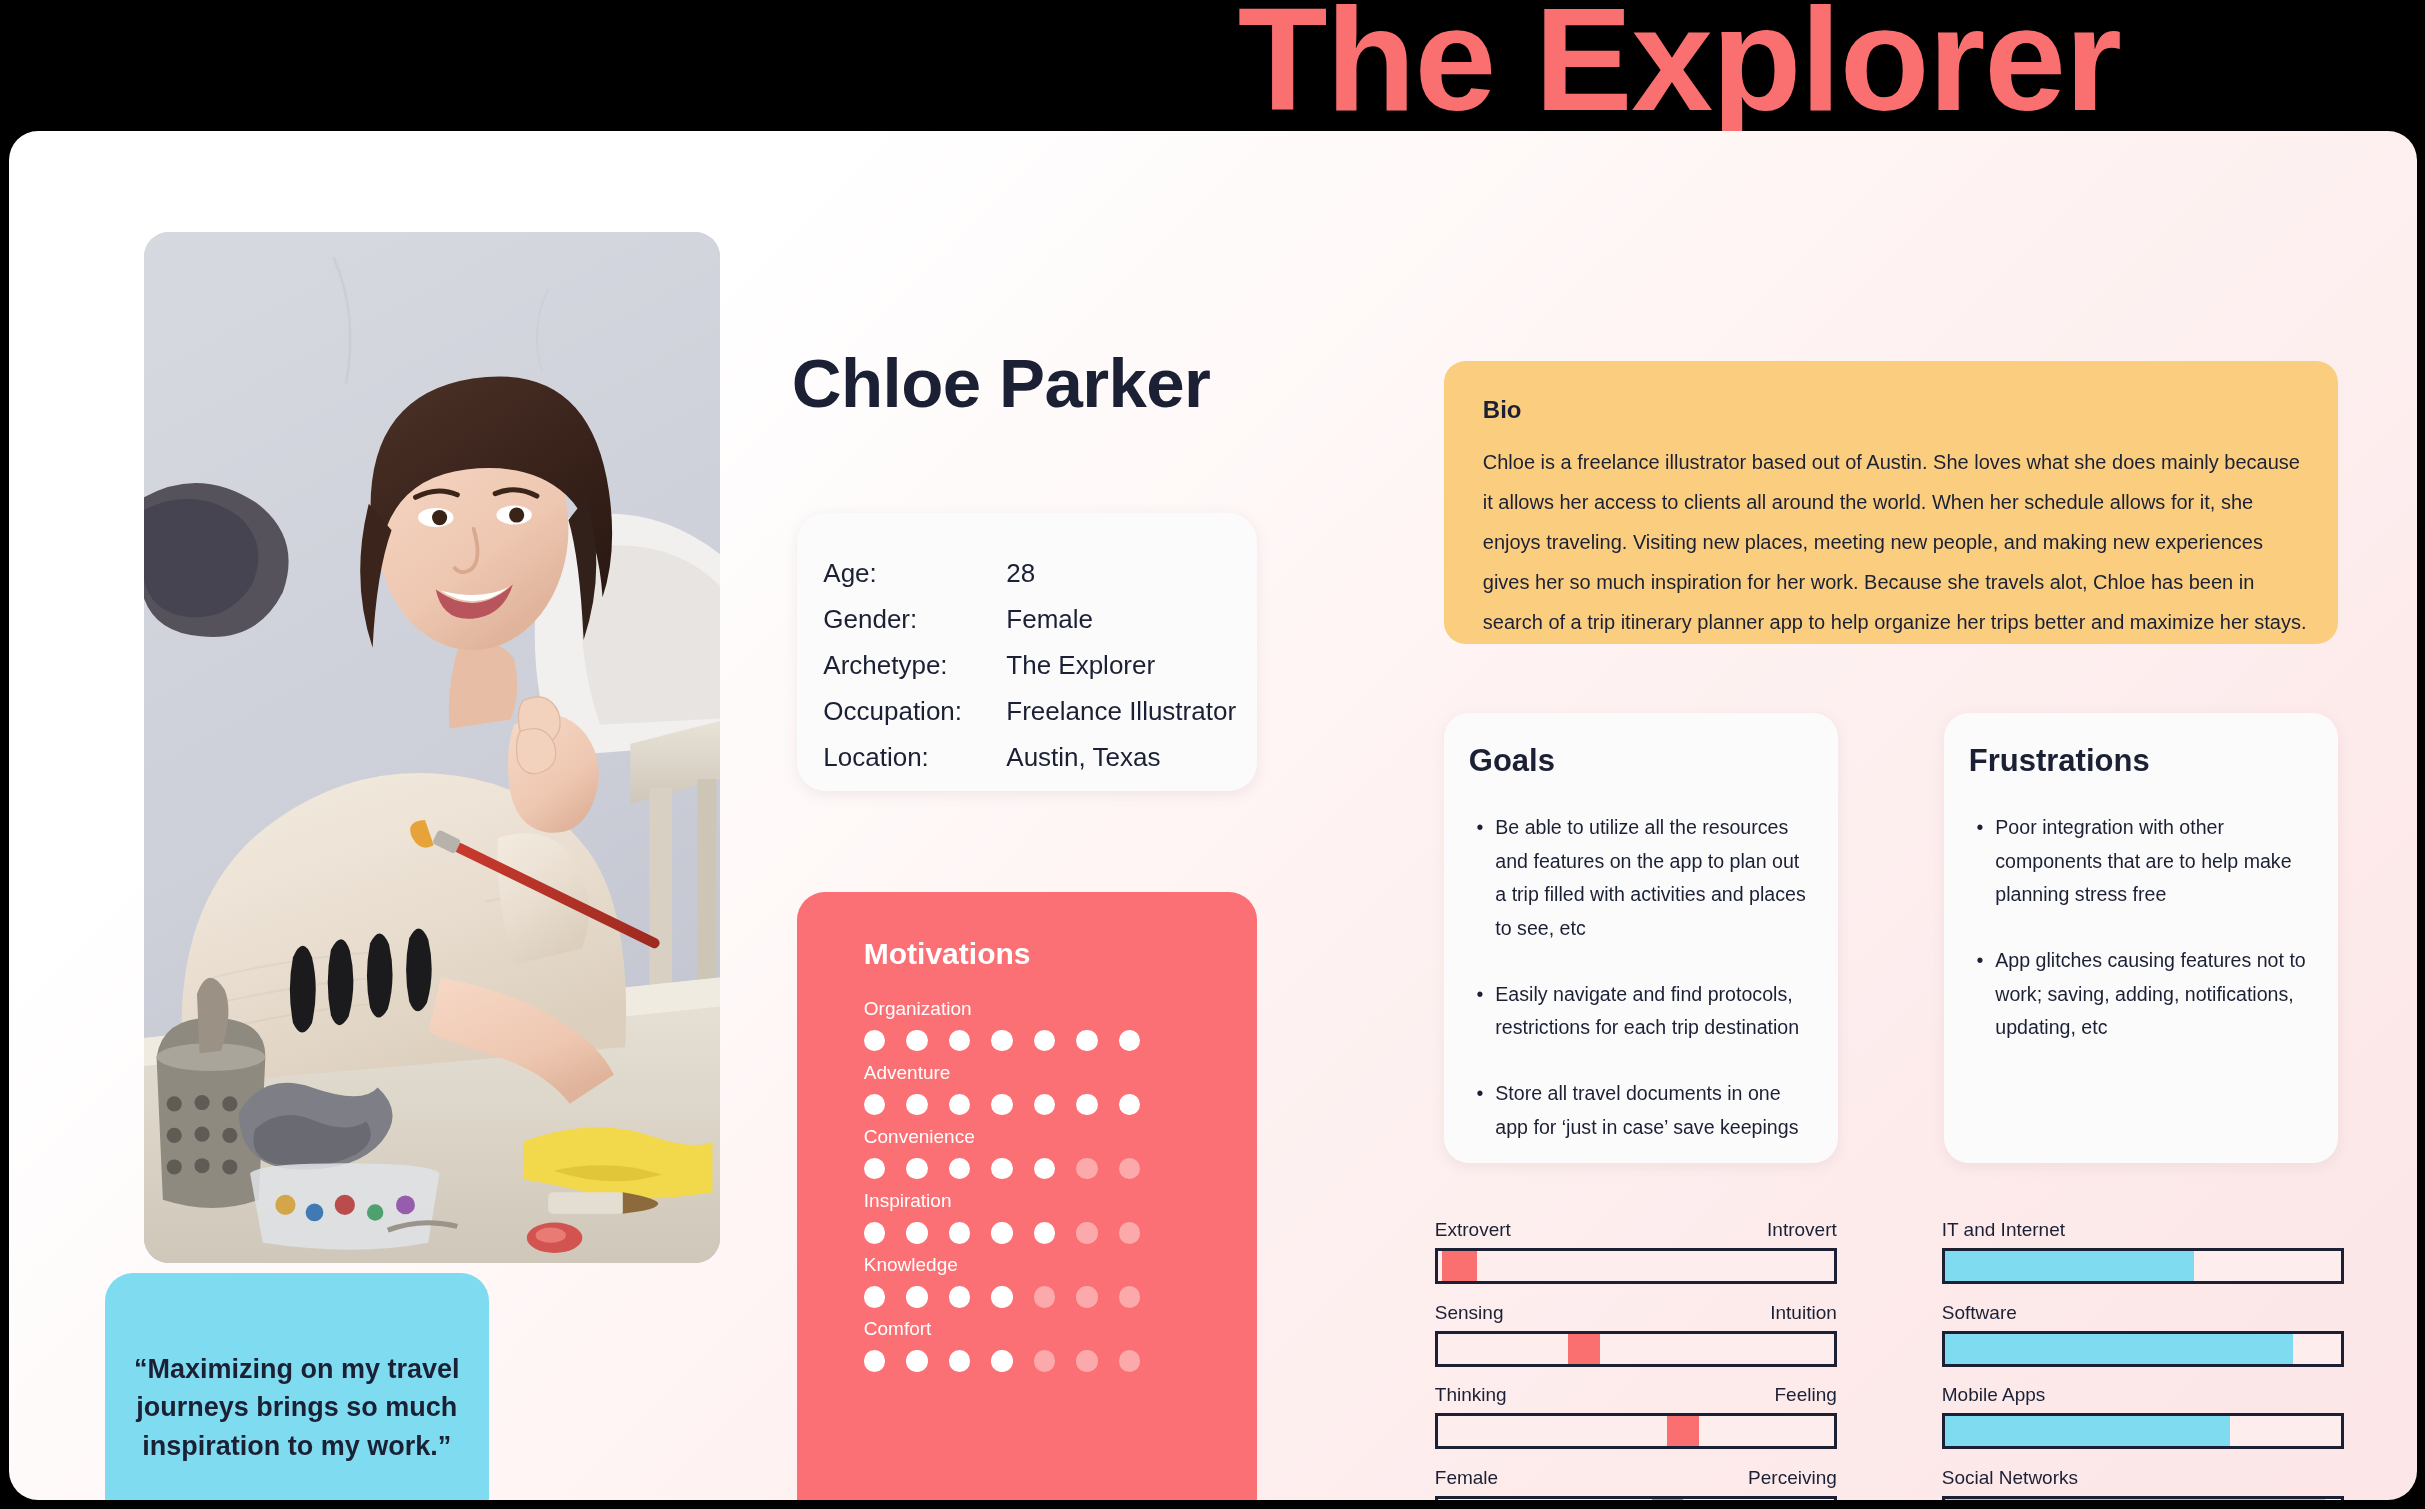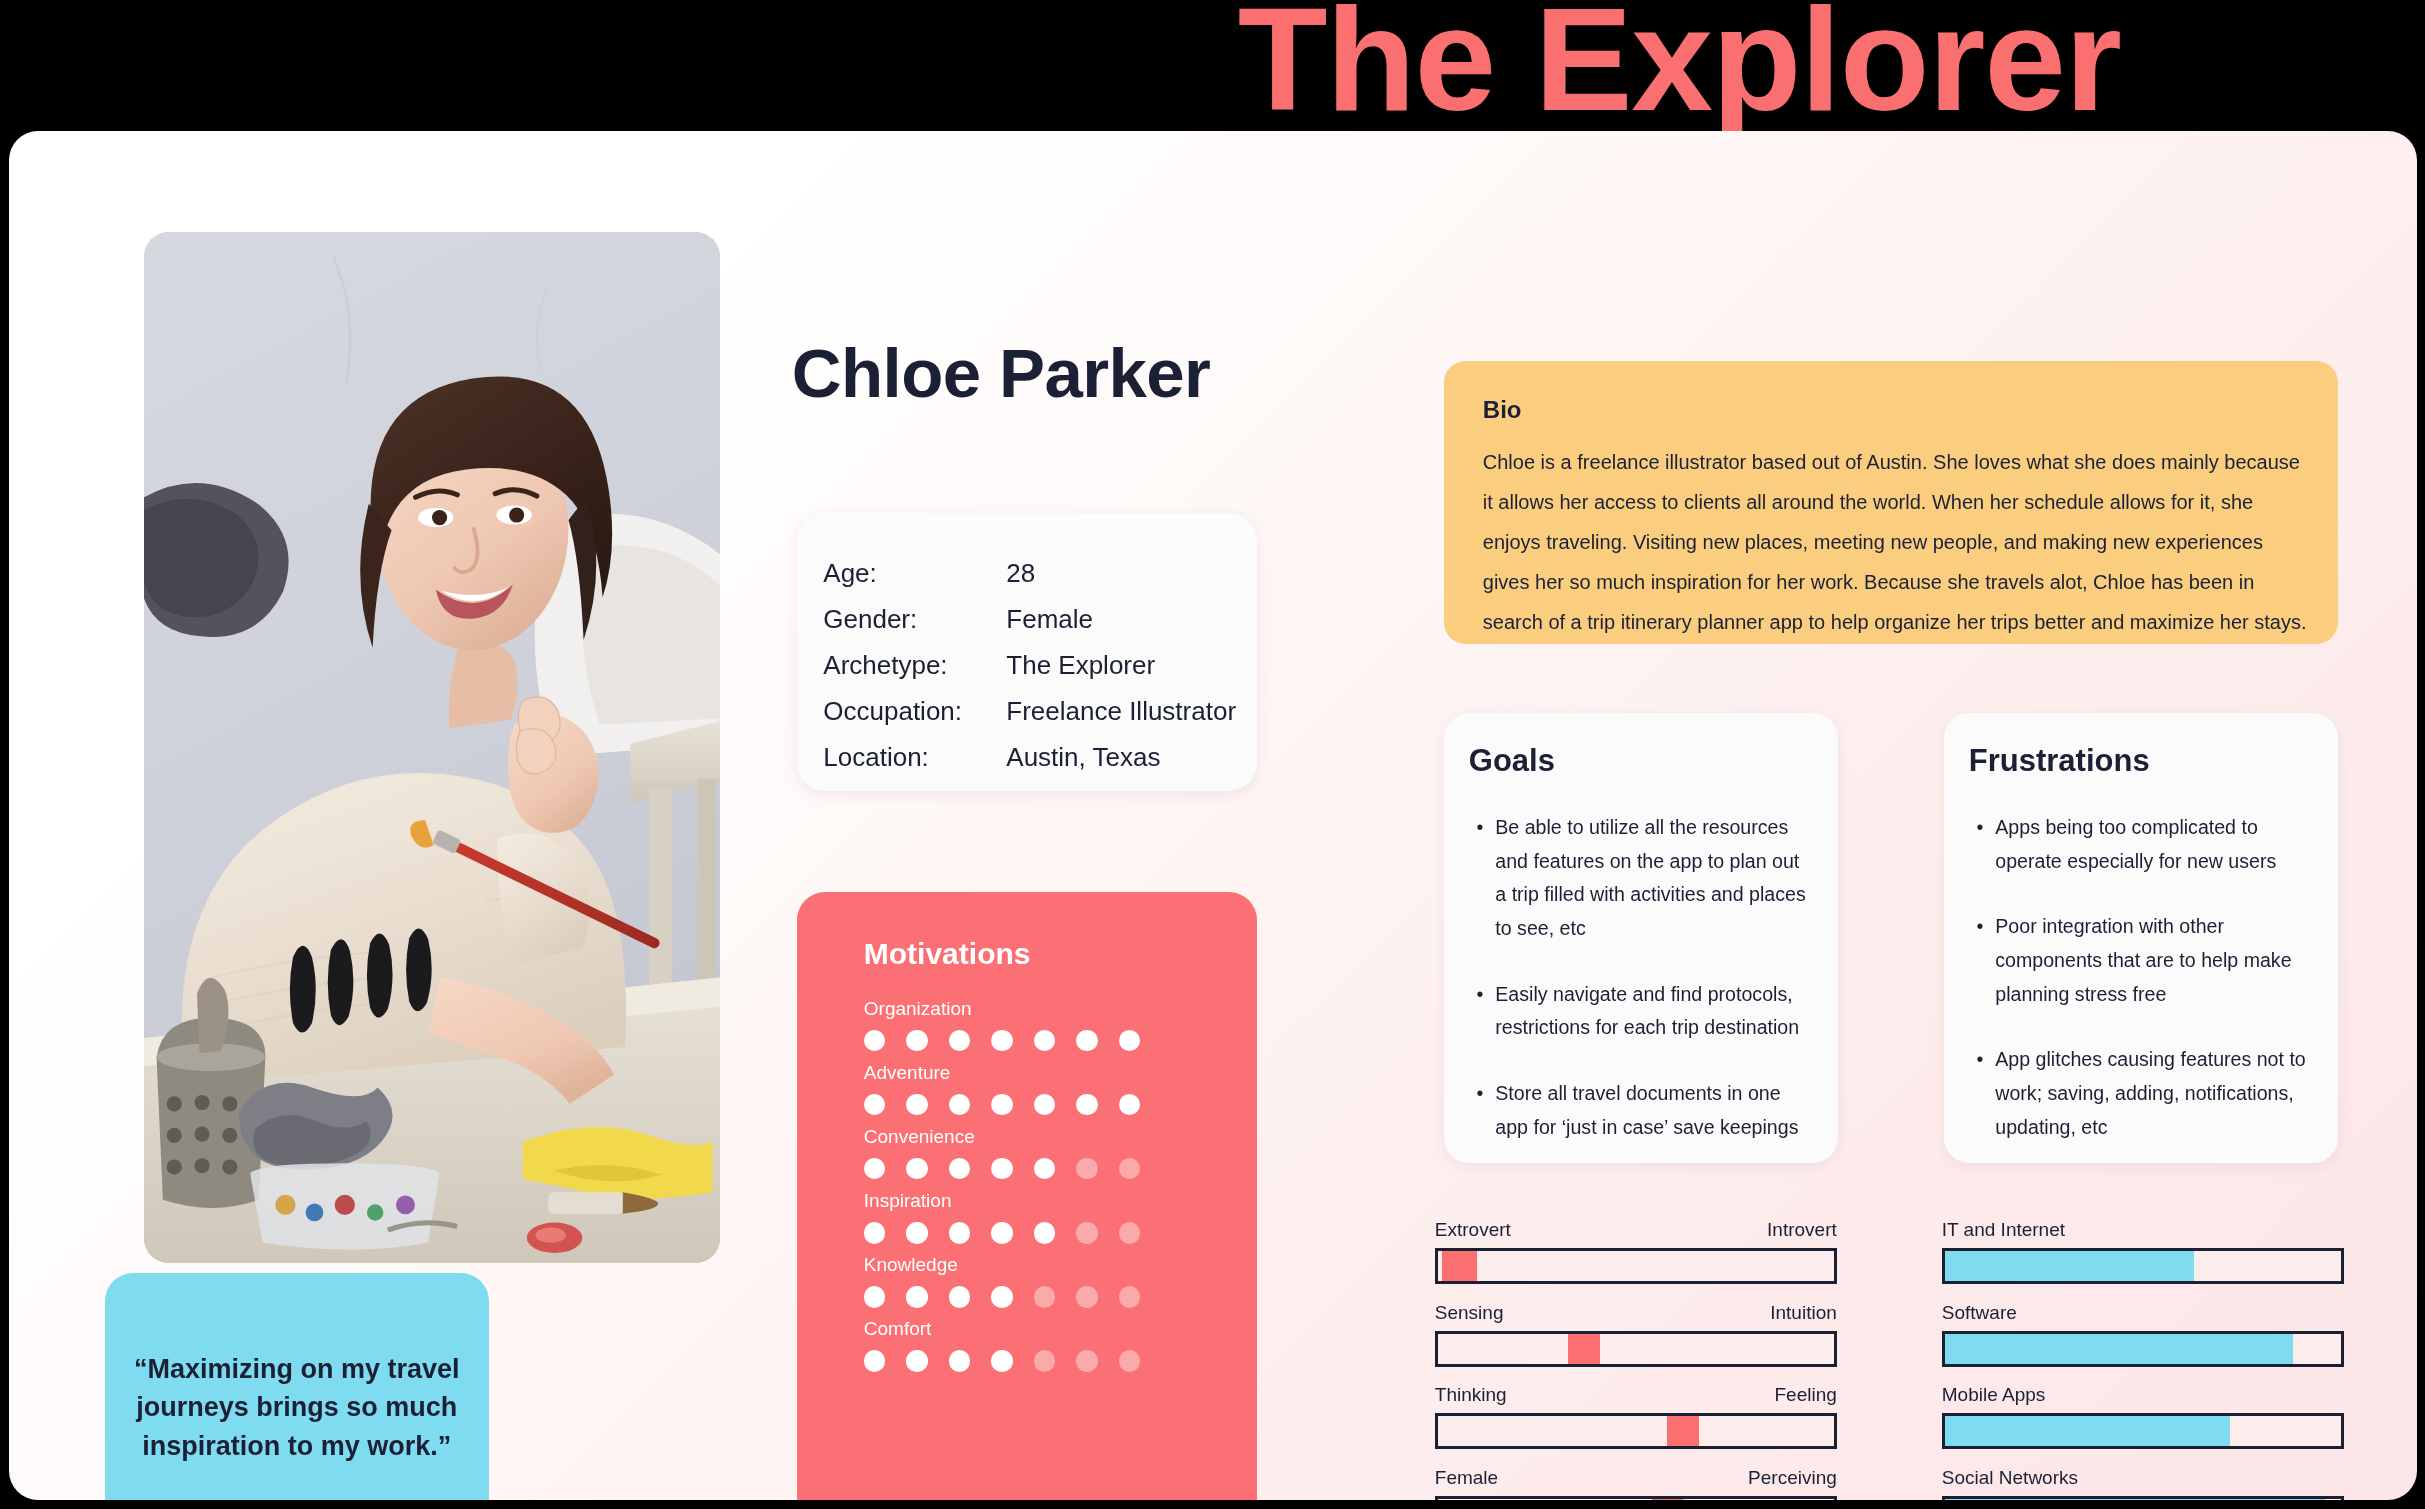--- a/index.html
+++ b/index.html
@@ -57,21 +57,21 @@
     padding: 14px 23px;
   }
   #quote-text {
     font-size: 27px; font-weight: 700; line-height: 1.42;
     color: #1B2034; text-align: center;
   }
 
   
   #persona-name {
     position: absolute;
-    left: 783px; top: 203px;
+    left: 783px; top: 213px;
     font-size: 69px; font-weight: 700; color: #1B2034;
     letter-spacing: -0.6px;
   }
 
   
   #demographics-card {
     position: absolute;
     left: 788px; top: 382px;
     width: 460px; height: 278px;
     border-radius: 28px;
@@ -425,21 +425,20 @@
       <ul class="panel-list" id="goals-list">
           <li>Be able to utilize all the resources and features on the app to plan out a trip filled with activities and places to see, etc</li>
           <li>Easily navigate and find protocols, restrictions for each trip destination</li>
           <li>Store all travel documents in one app for ‘just in case’ save keepings</li>
         </ul>
     </div>
 
     <div id="frustrations-card" class="panel-card">
       <div class="panel-title">Frustrations</div>
       <ul class="panel-list" id="frustrations-list">
-          <li>Apps being too complicated to operate especially for new users</li>
           <li>Poor integration with other components that are to help make planning stress free</li>
           <li>App glitches causing features not to work; saving, adding, notifications, updating, etc</li>
         </ul>
     </div>
 
     <div id="personality-section" class="bar-col">
         <div class="bar-group">
           <div class="bar-labels">
             <span class="bar-label">Extrovert</span>
             <span class="bar-label">Introvert</span>

